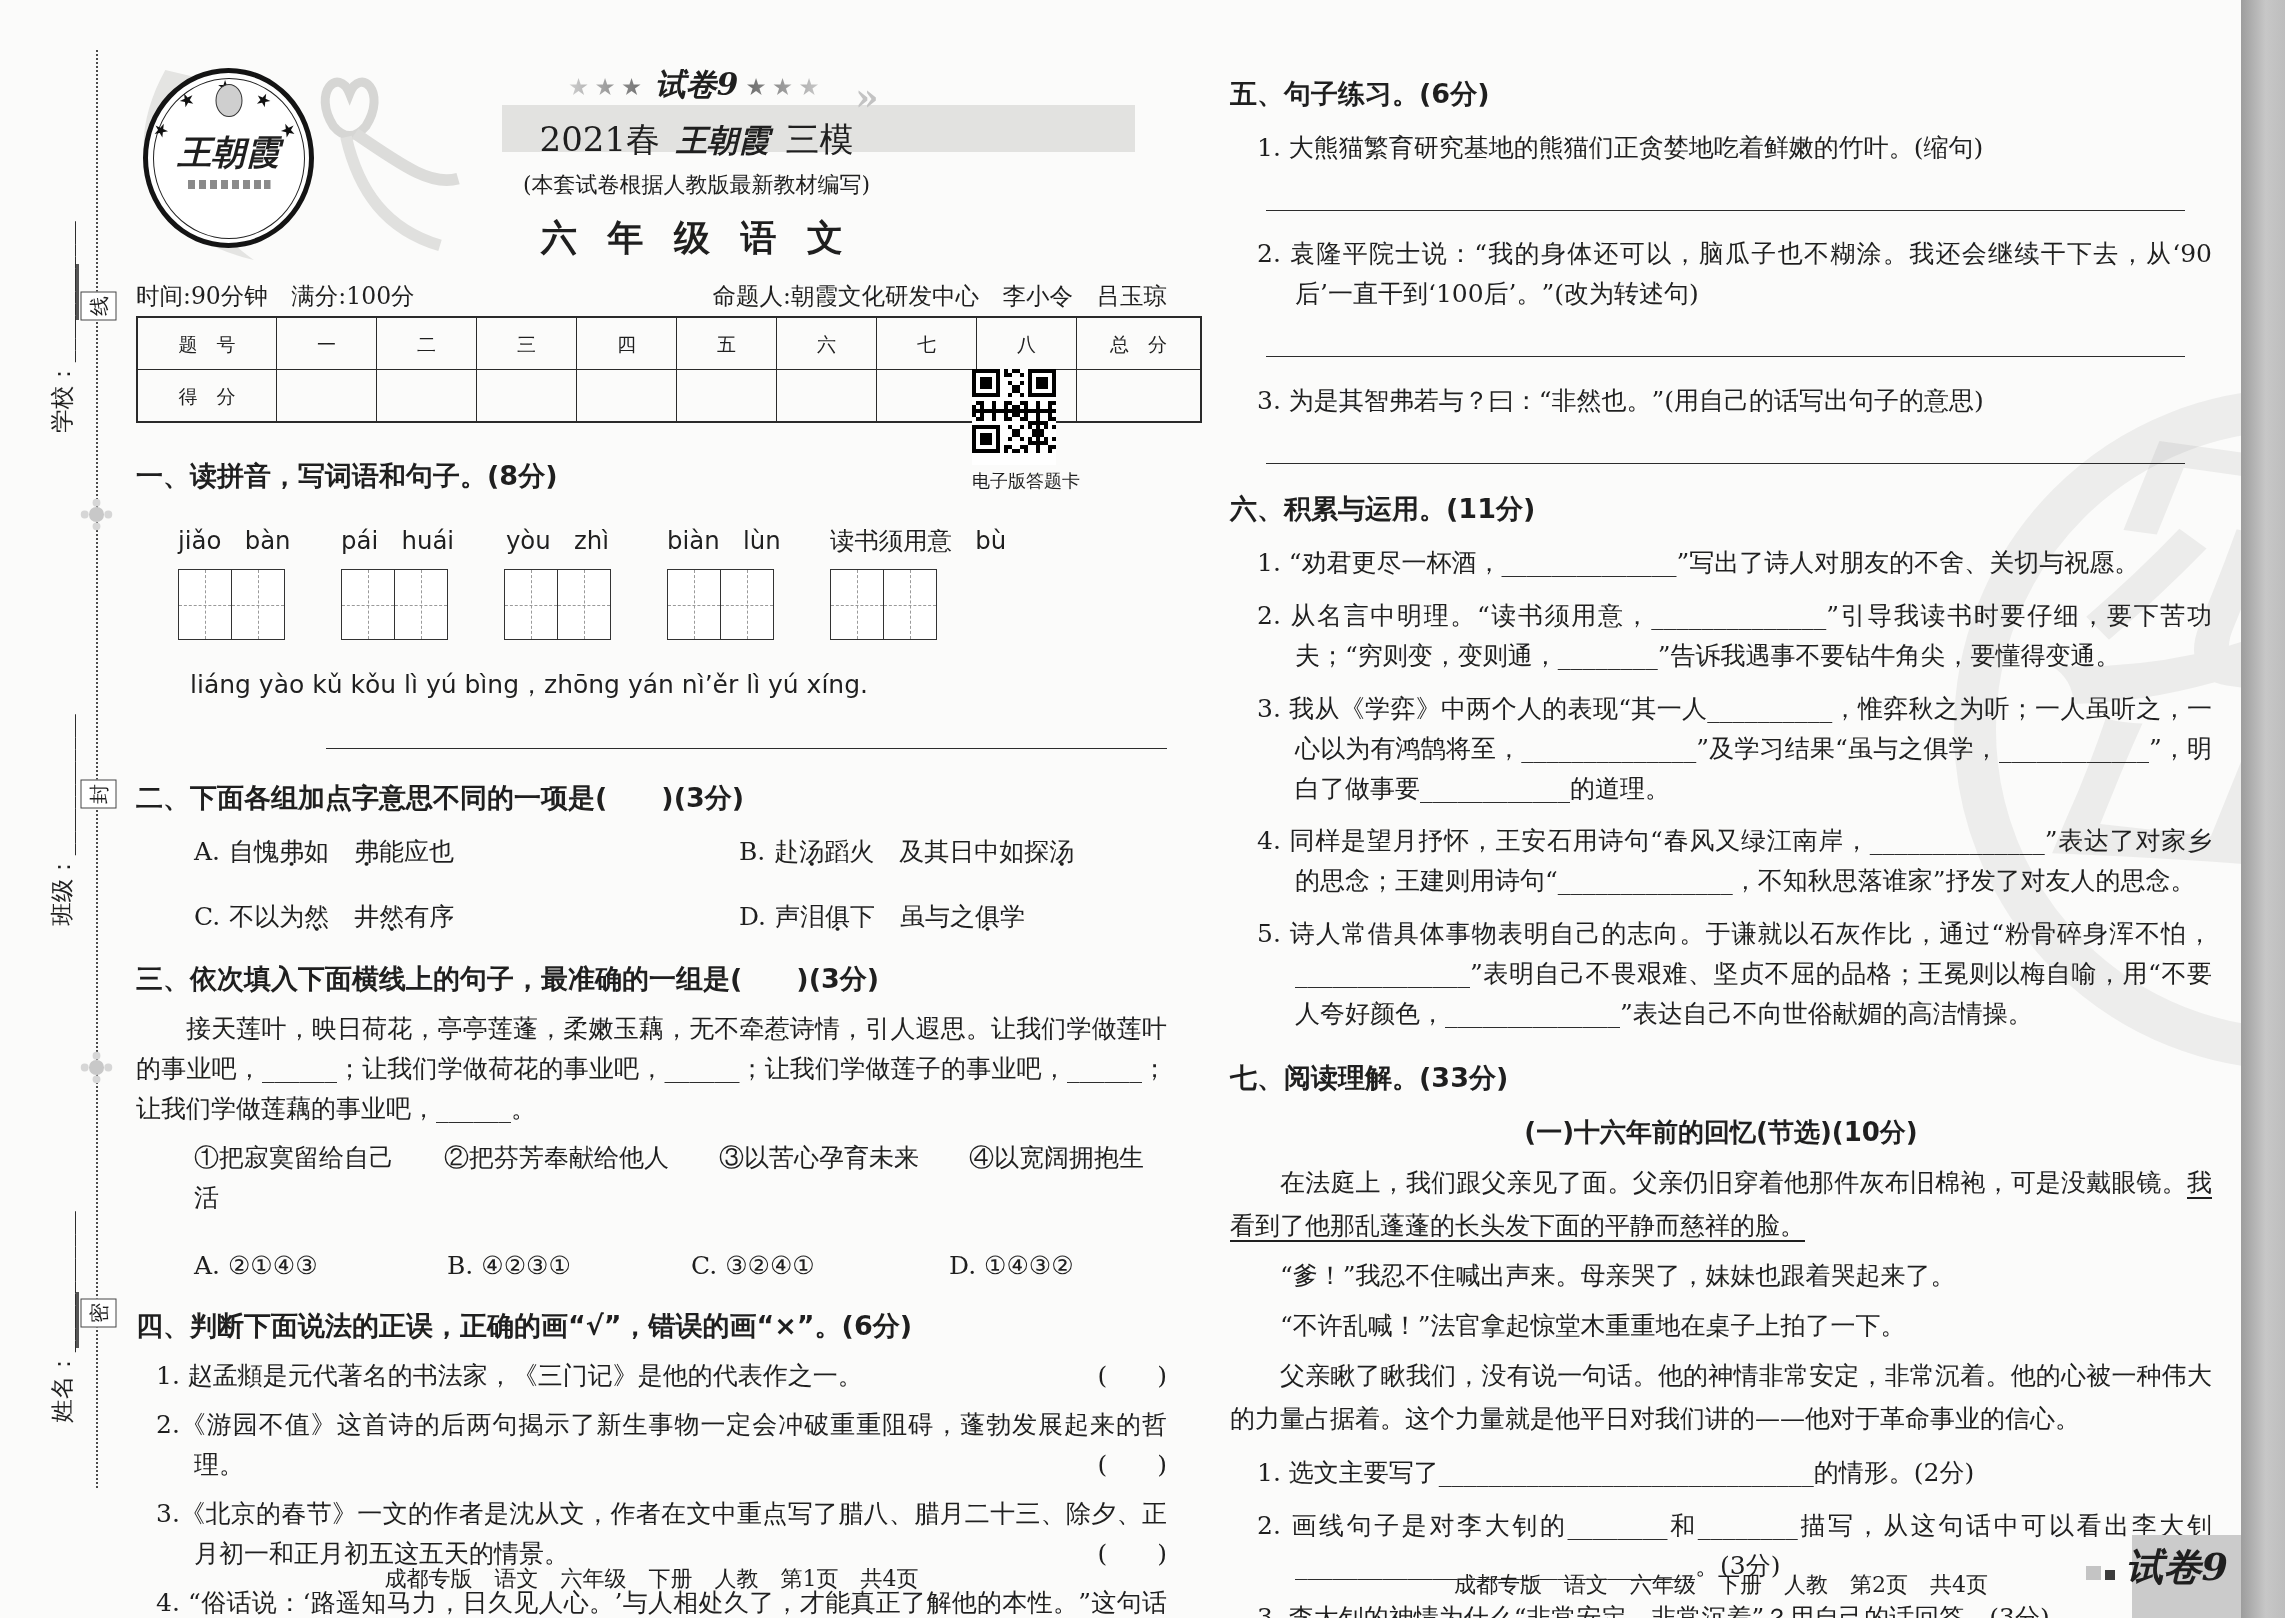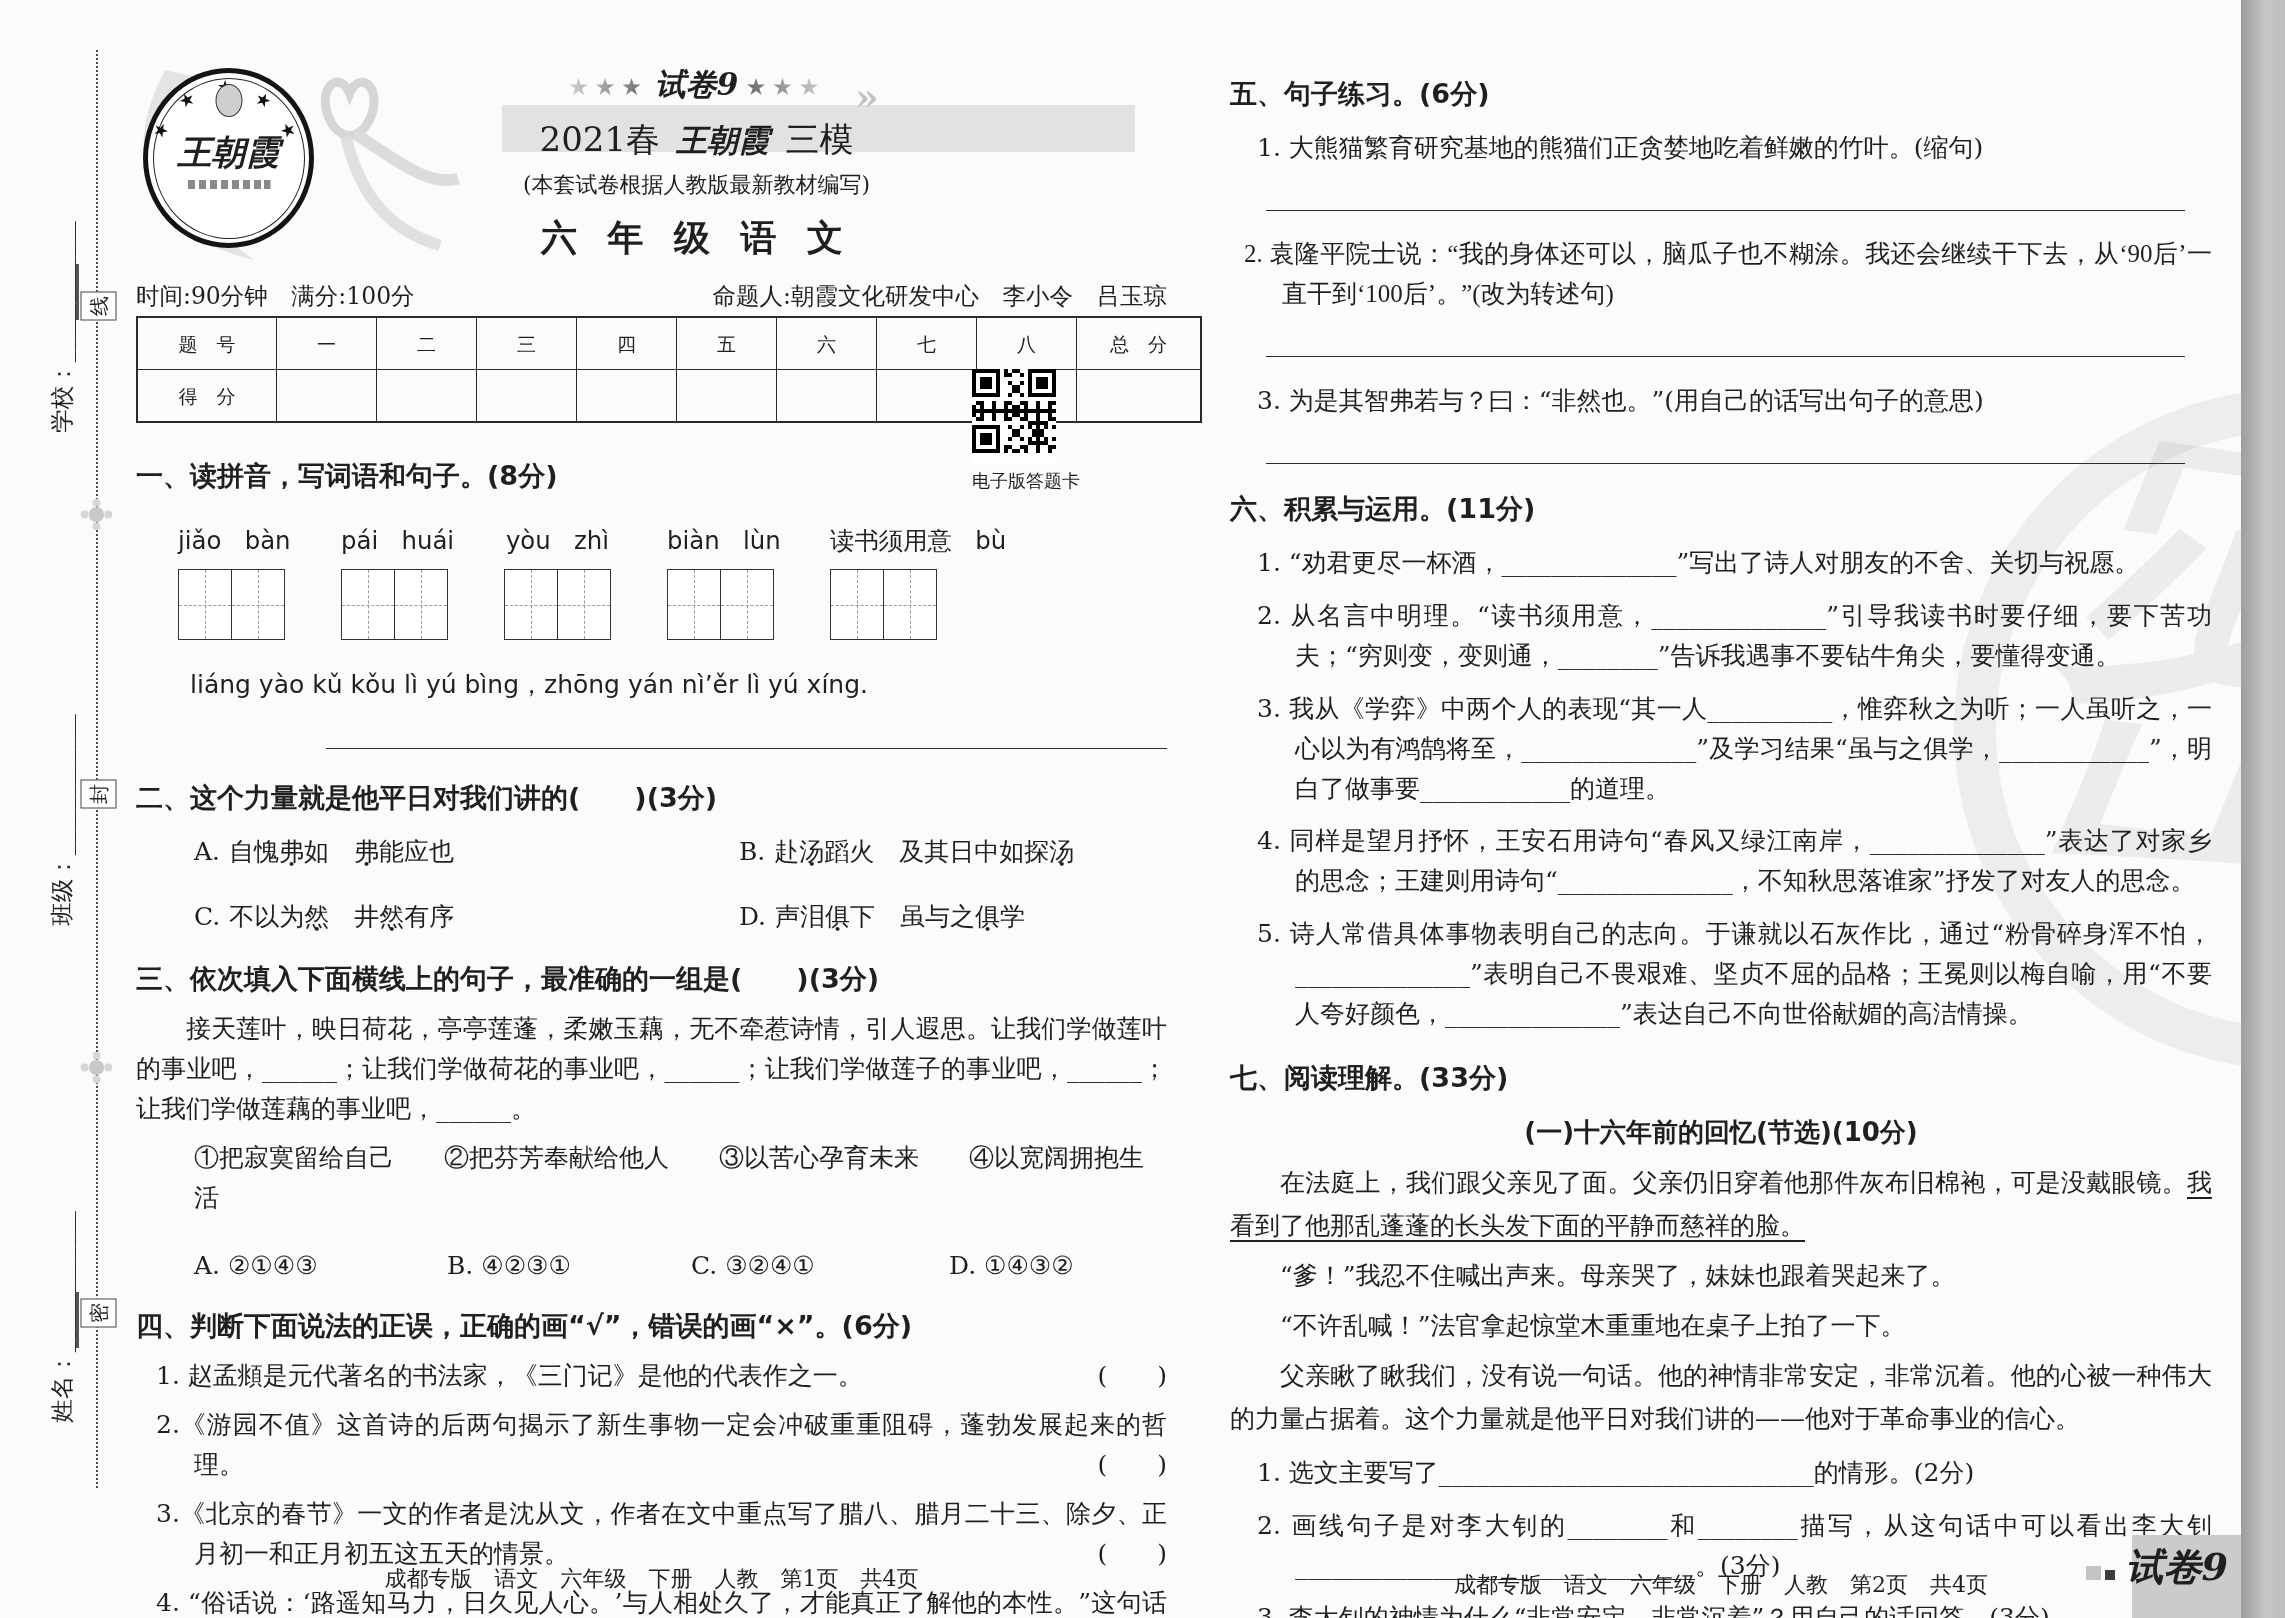--- a/index.html
+++ b/index.html
@@ -227,21 +227,21 @@
             <div class="cell"></div>
             <div class="cell"></div>
           </div>
       </div>
     </div>
     <div class="py-sentence">liáng yào kǔ kǒu lì yú bìng，zhōng yán nì’ěr lì yú xíng.</div>
     <div class="ans-line" style="margin:43px 0 0 190px;"></div>
   </section>
 
   <section style="margin-top:27px;">
-    <h2 class="sec-title">二、这个力量就是他平日对我们讲的(　　)(3分)</h2>
+    <h2 class="sec-title">二、下面各组加点字意思不同的一项是(　　)(3分)</h2>
     <div class="opt-grid">
       <div><span class="opt-label">A.</span><span><span>自愧</span><span class="dot-under">弗</span><span>如　</span><span class="dot-under">弗</span><span>能应也</span></span></div>
       <div><span class="opt-label">B.</span><span><span>赴</span><span class="dot-under">汤</span><span>蹈火　及其日中如探</span><span class="dot-under">汤</span></span></div>
       <div><span class="opt-label">C.</span><span><span>不以为</span><span class="dot-under">然</span><span>　井</span><span class="dot-under">然</span><span>有序</span></span></div>
       <div><span class="opt-label">D.</span><span><span>声泪</span><span class="dot-under">俱</span><span>下　虽与之</span><span class="dot-under">俱</span><span>学</span></span></div>
     </div>
   </section>
 
   <section style="margin-top:20px;">
     <h2 class="sec-title">三、依次填入下面横线上的句子，最准确的一组是(　　)(3分)</h2>
@@ -398,21 +398,21 @@
       </svg></div>
   <div class="qr-label">电子版答题卡</div>
 </div>
 
 <main id="right-page">
 
   <section style="margin-top:25px;">
     <h2 class="sec-title">五、句子练习。(6分)</h2>
     <p class="hang r-item" style="margin-left:27px;">1. 大熊猫繁育研究基地的熊猫们正贪婪地吃着鲜嫩的竹叶。(缩句)</p>
     <div class="ans-line r-line"></div>
-    <p class="hang r-item" style="margin-left:14px;font-family:Liberation Serif, serif;">2. 袁隆平院士说：“我的身体还可以，脑瓜子也不糊涂。我还会继续干下去，从‘90后’一直干到‘100后’。”(改为转述句)</p>
+    <p class="hang r-item" style="margin-left:27px;">2. 袁隆平院士说：“我的身体还可以，脑瓜子也不糊涂。我还会继续干下去，从‘90后’一直干到‘100后’。”(改为转述句)</p>
     <div class="ans-line r-line"></div>
     <p class="hang r-item" style="margin-left:27px;">3. 为是其智弗若与？曰：“非然也。”(用自己的话写出句子的意思)</p>
     <div class="ans-line r-line"></div>
   </section>
 
   <section style="margin-top:22px;">
     <h2 class="sec-title">六、积累与运用。(11分)</h2>
     <p class="hang r-item" style="margin-left:27px;">1. “劝君更尽一杯酒，______________”写出了诗人对朋友的不舍、关切与祝愿。</p>
     <p class="hang r-item" style="margin-left:27px;">2. 从名言中明理。“读书须用意，______________”引导我读书时要仔细，要下苦功夫；“穷则变，变则通，________”告诉我遇事不要钻牛角尖，要懂得变通。</p>
     <p class="hang r-item" style="margin-left:27px;">3. 我从《学弈》中两个人的表现“其一人__________，惟弈秋之为听；一人虽听之，一心以为有鸿鹄将至，______________”及学习结果“虽与之俱学，____________”，明白了做事要____________的道理。</p>

